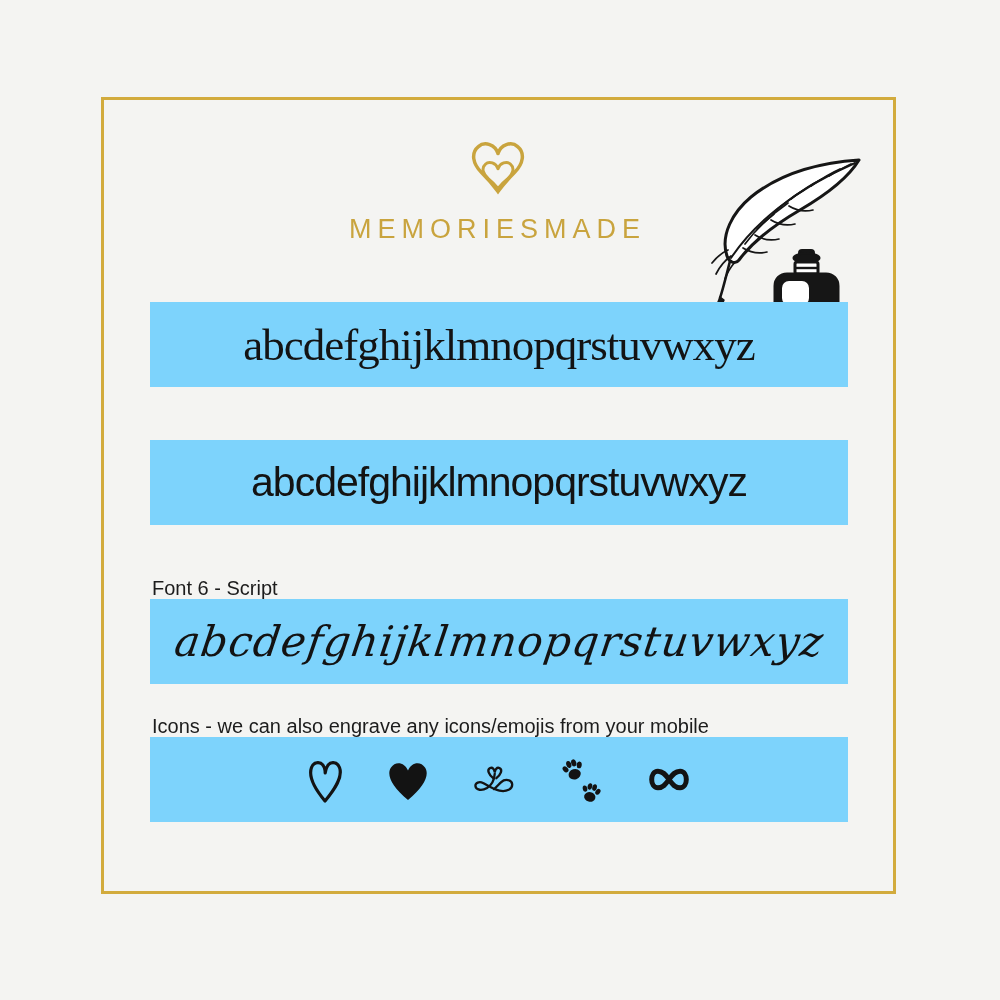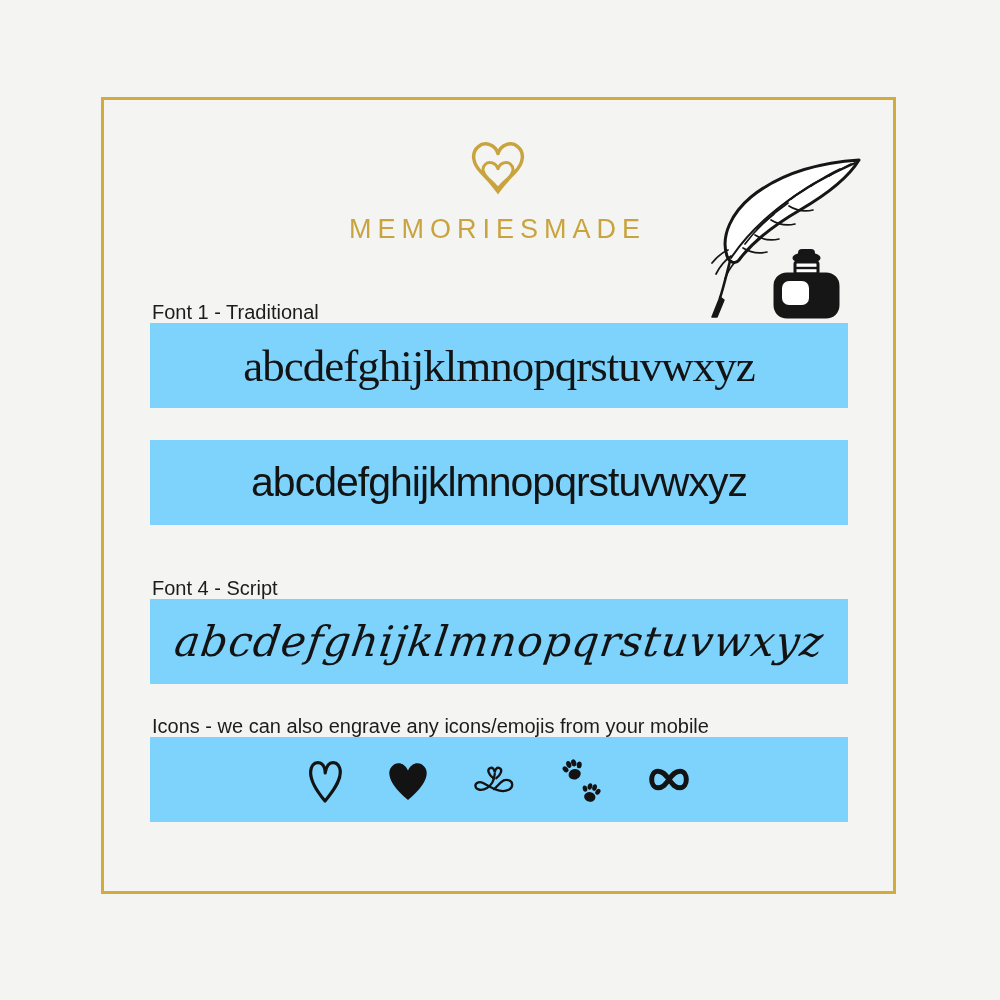--- a/index.html
+++ b/index.html
@@ -98,34 +98,33 @@
       <rect x="106" y="110" width="15" height="7" rx="3" fill="#161616" stroke-width="2"></rect>
       <ellipse cx="113.5" cy="118" rx="13" ry="4.5" fill="#161616" stroke-width="2"></ellipse>
       <rect x="102" y="122" width="23" height="12" rx="2" fill="#ffffff" stroke-width="3"></rect>
       <line x1="101" y1="128" x2="126" y2="128" stroke-width="2.4"></line>
       <path fill="#161616" stroke-width="3" d="M94,134 h39 c7,0 12,5 12,12 v19 c0,7 -5,12 -12,12 h-39 c-7,0 -12,-5 -12,-12 v-19 c0,-7 5,-12 12,-12 Z"></path>
       <rect x="89" y="141" width="27" height="24" rx="7" fill="#ffffff" stroke="none"></rect>
     </g>
   </svg>
 
   <div class="row row-1">
-    <div class="label">Font 1 - Traditional</div>
     <div class="strip">
       <span class="sample-serif">abcdefghijklmnopqrstuvwxyz</span>
     </div>
   </div>
 
   <div class="row row-2">
     <div class="strip">
       <span class="sample-sans">abcdefghijklmnopqrstuvwxyz</span>
     </div>
   </div>
 
   <div class="row row-3">
-    <div class="label">Font 4 - Script</div>
+    <div class="label">Font 6 - Script</div>
     <div class="strip">
       <span class="sample-script">abcdefghijklmnopqrstuvwxyz</span>
     </div>
   </div>
 
   <div class="row row-4">
     <div class="label">Icons - we can also engrave any icons/emojis from your mobile</div>
     <div class="strip icons-strip">
 
       <svg class="ic" width="40" height="48" viewBox="0 0 40 48">

